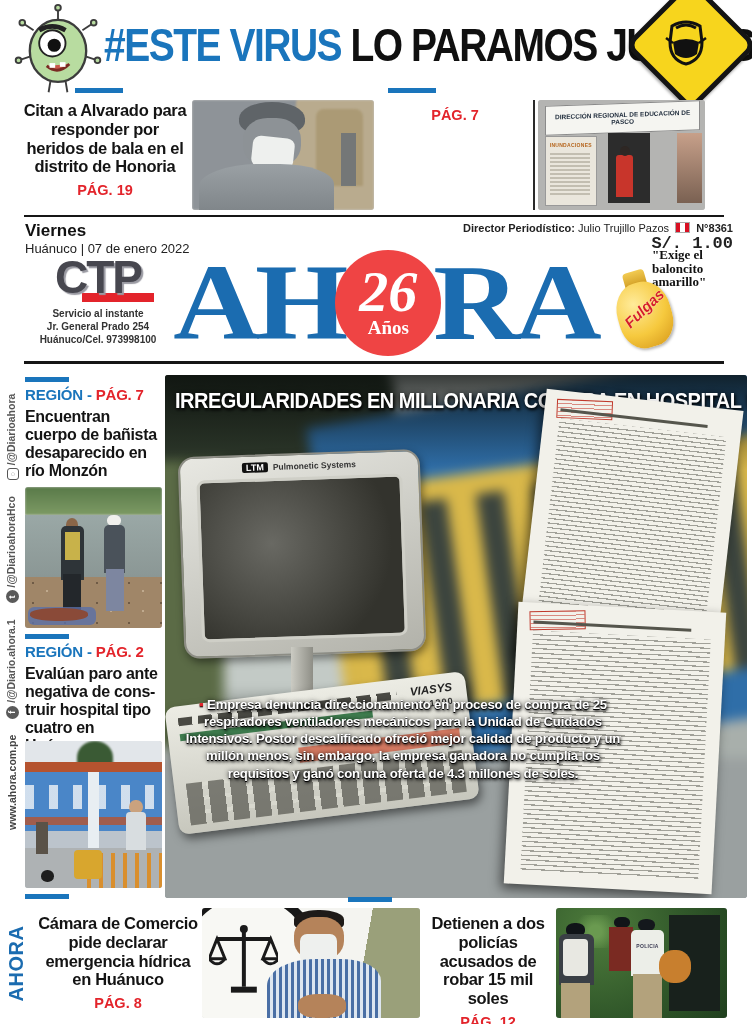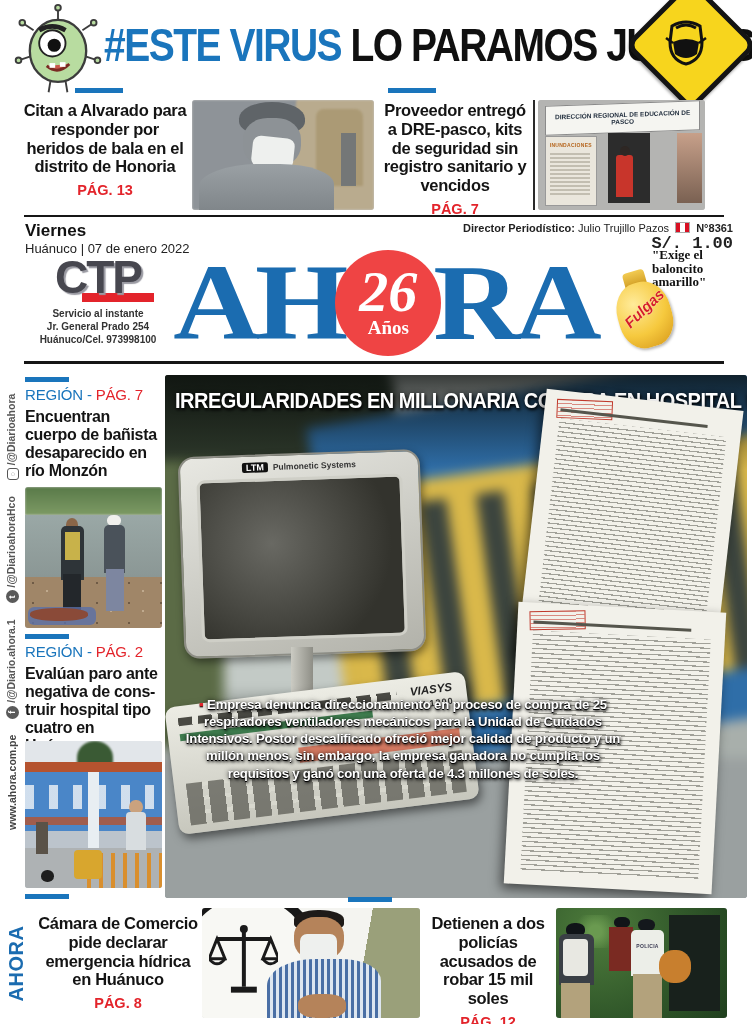--- a/index.html
+++ b/index.html
@@ -62,21 +62,21 @@
   .social-strip{position:absolute;left:-206px;top:601px;width:436px;height:22px;transform:rotate(-90deg);
     display:flex;align-items:center;gap:16px;font-size:10.5px;font-weight:700;color:#555;white-space:nowrap;}
   .sicon{display:inline-flex;width:13px;height:13px;border-radius:50%;background:#5a5a5a;color:#fff;
     align-items:center;justify-content:center;font-size:9px;font-weight:900;margin-right:3px;}
   .sicon.ig{border-radius:3px;background:#fff;border:1.6px solid #555;color:#555;width:10px;height:10px;font-size:7px;}
   .website{font-weight:900;color:#444;}
   .vlogo{position:absolute;left:-21px;top:952px;transform:rotate(-90deg);color:#1b6cb0;
     font-weight:900;font-size:20px;letter-spacing:.5px;}
 
   
-  .kick{font-size:15px;font-weight:400;letter-spacing:-0.2px;}
+  .kick{font-size:15px;font-weight:700;letter-spacing:-0.2px;}
   .kick .sec{color:#1a75bc;} .kick .sep{color:#1a75bc;} .kick .pg{color:#e3242b;}
   .sb-h{font-size:16px;font-weight:900;line-height:1.13;letter-spacing:-0.3px;margin-top:5px;color:#141414;}
   .sb-text{position:absolute;left:25px;width:138px;}
 
   
   .main{position:absolute;left:165px;top:375px;width:582px;height:523px;overflow:hidden;
     border-radius:3px;background:#7d8890;}
   .main-bg{position:absolute;inset:-14px;filter:blur(6px);}
   .mb{position:absolute;}
   .shade-top{position:absolute;top:0;left:0;right:0;height:95px;
@@ -185,35 +185,34 @@
         <path d="M20 16 Q30 10 40 16" stroke="#111" stroke-width="3" fill="none"></path>
       </svg>
     </div>
   </div>
 
   <div class="dash" id="dash-a" style="left:75px;top:88px;width:48px;"></div>
   <div class="dash" id="dash-b" style="left:388px;top:88px;width:48px;"></div>
 
   <div class="t1-text">
     <div class="teaser-h">Citan a Alvarado para responder por heridos de bala en el distrito de Honoria</div>
-    <div class="page-red">PÁG. 13</div>
+    <div class="page-red">PÁG. 19</div>
   </div>
 
   <div class="photo" style="left:192px;top:100px;width:182px;height:110px;">
     <div class="ph" style="inset:0;background:linear-gradient(100deg,#8e9398 0 52%,#b9ab8e 52% 100%);filter:blur(1px);"></div>
     <div class="ph" style="right:6%;top:8%;width:26%;height:70%;background:#a8966f;border-radius:8px 8px 0 0;opacity:.8;filter:blur(1px);"></div>
     <div class="ph" style="right:10%;top:30%;width:8%;height:48%;background:#5d6878;opacity:.7;"></div>
     <div class="ph" style="left:26%;top:2%;width:36%;height:30%;background:#5f6468;border-radius:50% 50% 40% 40%;"></div>
     <div class="ph" style="left:28%;top:16%;width:32%;height:46%;background:#8d9296;border-radius:42% 42% 45% 45%;"></div>
     <div class="ph" style="left:33%;top:34%;width:23%;height:28%;background:#eef0ee;border-radius:8px;transform:rotate(6deg);"></div>
     <div class="ph" style="left:4%;top:58%;width:74%;height:46%;background:linear-gradient(#9aa0a4,#7e8488);border-radius:45% 40% 0 0;"></div>
   </div>
 
   <div class="t2-text">
-    <div class="teaser-h">Proveedor entregó a DRE-pasco, kits de seguridad sin registro sanitario y vencidos</div>
     <div class="page-red">PÁG. 7</div>
   </div>
 
   <div class="vline"></div>
 
   <div class="photo" style="left:538px;top:100px;width:167px;height:110px;">
     <div class="ph" style="inset:0;background:#b4b4b2;"></div>
     <div class="ph tiny-sign" style="left:4%;top:3%;right:3%;height:24%;background:#f5f5f1;border:1px solid #8a8a8a;font-size:6.5px;padding:1px;transform:skewY(-2deg);">DIRECCIÓN REGIONAL DE EDUCACIÓN DE PASCO</div>
     <div class="ph" style="left:42%;top:30%;width:25%;height:64%;background:#2c2c2c;"></div>
     <div class="ph" style="left:4%;top:33%;width:30%;height:62%;background:#eae6dc;border:1px solid #999;"></div>

